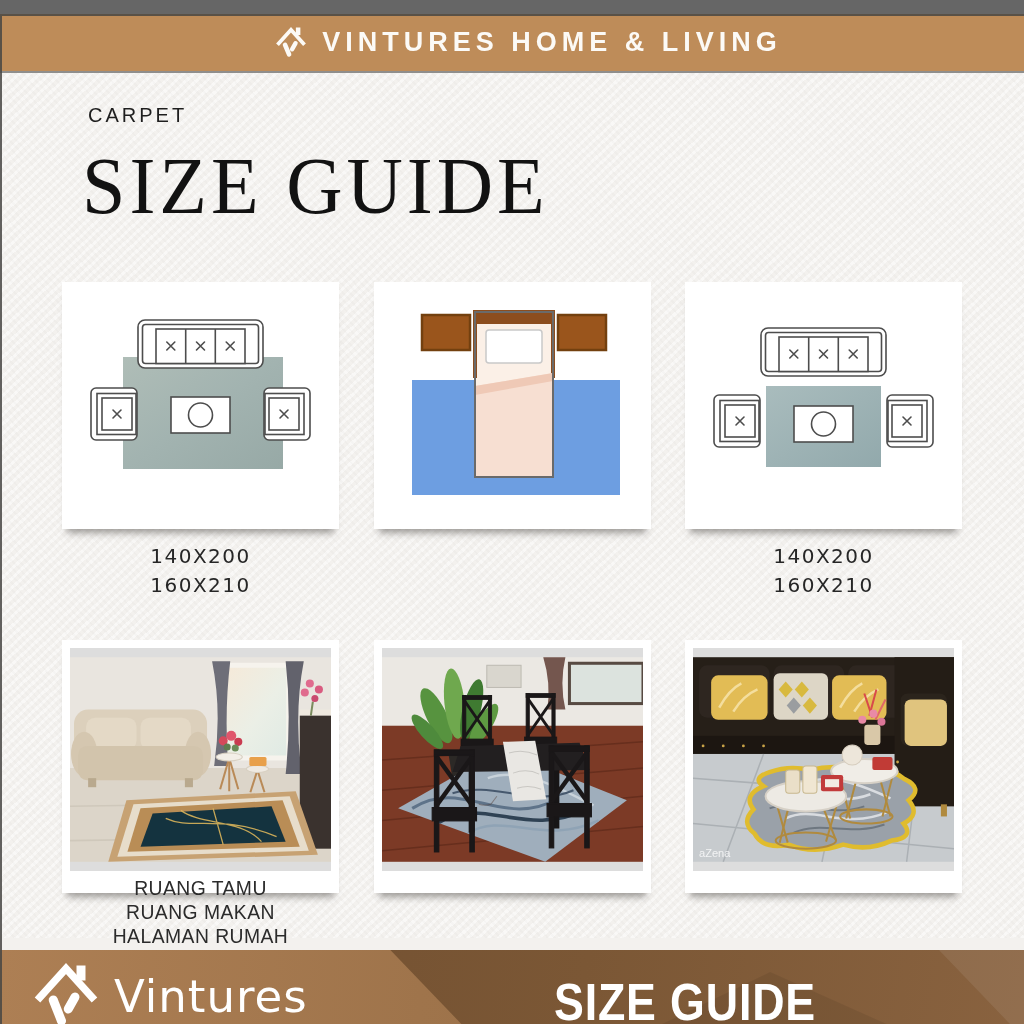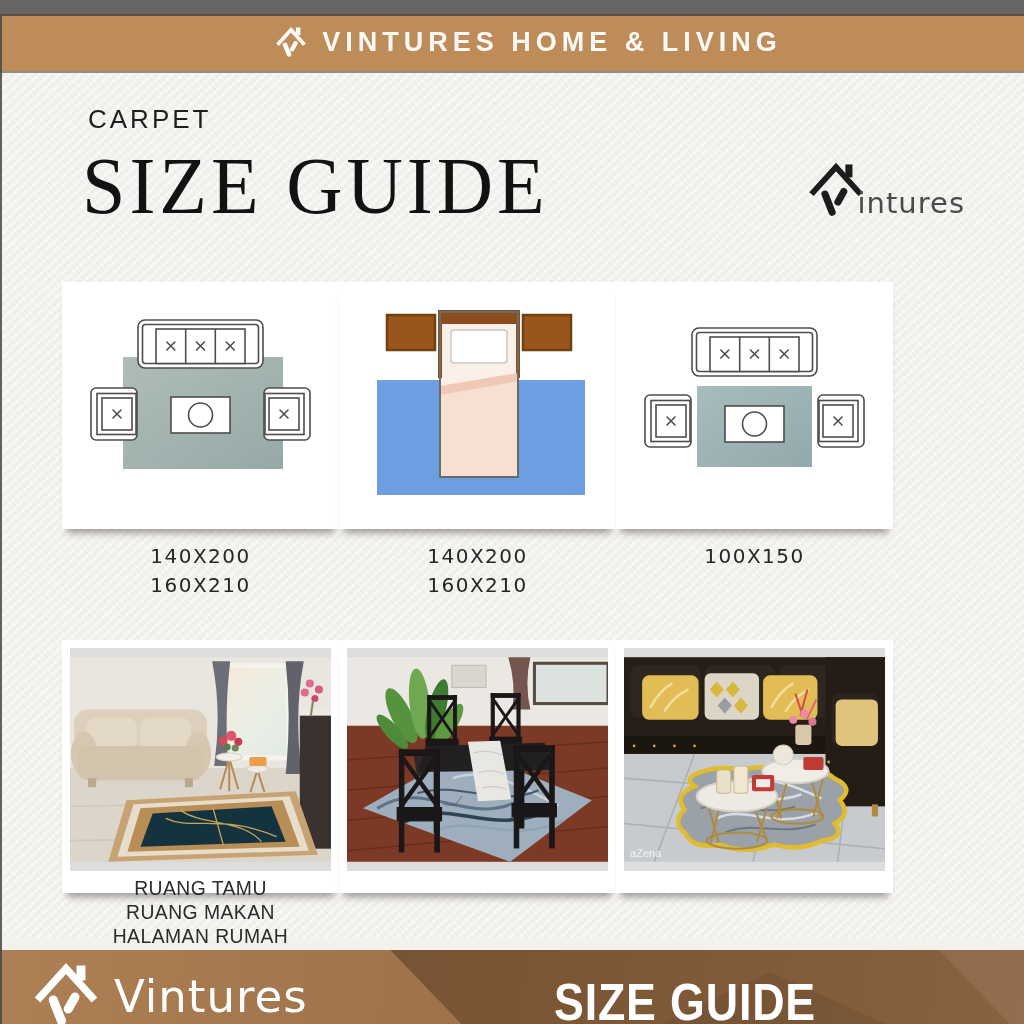--- a/index.html
+++ b/index.html
@@ -10,28 +10,28 @@
   .paper{position:absolute;left:0;top:57px;right:0;bottom:100px;
     background:
       repeating-linear-gradient(47deg, rgba(0,0,0,0.016) 0 2px, transparent 2px 5px),
       repeating-linear-gradient(-43deg, rgba(255,255,255,0.5) 0 3px, transparent 3px 7px),
       #F3F1EE;}
   
   .top-banner{position:absolute;left:0;top:0;width:100%;height:57px;background:#BE8C59;
     border-bottom:2px solid #8F8E8C;display:flex;align-items:center;justify-content:center;gap:13px;z-index:5;}
   .top-banner .brand{color:#FCFAF6;font-size:27px;font-weight:700;letter-spacing:5px;}
   
-  .category{position:absolute;left:88px;top:90px;font-size:26px;letter-spacing:3px;color:#1E1E1E;font-weight:500;}
+  .category{position:absolute;left:88px;top:90px;font-size:20px;letter-spacing:3px;color:#1E1E1E;font-weight:500;}
   .big-title{position:absolute;left:82px;top:125px;font-family:"Liberation Serif",serif;font-size:78px;
     letter-spacing:4px;color:#121212;transform:scaleY(1.04);transform-origin:left top;font-weight:400;}
   .corner-logo{position:absolute;right:90px;top:146px;display:flex;align-items:flex-end;}
   .corner-logo .suffix{color:#4A4A4A;font-family:"DejaVu Sans",sans-serif;font-size:29px;font-weight:400;
     letter-spacing:1px;margin-left:-9px;margin-bottom:2px;}
   
-  .row{position:absolute;left:62px;width:900px;display:flex;}
+  .row{position:absolute;left:62px;width:900px;display:flex;justify-content:space-between;}
   .diagram-row{top:268px;}
   .photo-row{top:626px;}
   .card{width:277px;background:#fff;box-shadow:0 9px 7px -5px rgba(110,108,104,.65);}
   .diagram-card{height:247px;}
   .photo-card{height:253px;box-sizing:border-box;padding:8px 8px 22px 8px;}
   .photo-card svg{display:block;width:261px;height:223px;background:#ddd;}
   .sizes-row{top:528px;text-align:center;}
   .size-cell{width:277px;font-size:20px;letter-spacing:1.5px;color:#262626;font-weight:500;line-height:29px;
     font-family:"DejaVu Sans",sans-serif;}
   .caption-row{top:862px;text-align:center;flex-direction:column;}
@@ -104,31 +104,20 @@
       </svg>
     </span>
     <span class="brand">VINTURES HOME &amp; LIVING</span>
   </div>
 
   <div class="paper"></div>
 
   <div class="category">CARPET</div>
   <div class="big-title">SIZE GUIDE</div>
 
-  <div class="corner-logo">
-    <span>
-      <svg width="62" height="58" viewBox="0 0 48 44" fill="none" stroke="#1C1C1C">
-        <polyline points="5,26 24,5 43,26" stroke-width="4.5"></polyline>
-        <line x1="34" y1="3" x2="34" y2="13" stroke-width="5.5"></line>
-        <line x1="15.5" y1="26" x2="21" y2="40" stroke-width="5.5" stroke-linecap="round"></line>
-        <line x1="30" y1="24" x2="25.5" y2="32" stroke-width="5.5" stroke-linecap="round"></line>
-      </svg>
-    </span>
-    <span class="suffix">intures</span>
-  </div>
 
   <div class="row diagram-row">
 
     <div class="card diagram-card">
       <svg viewBox="0 0 277 247">
         <rect x="61" y="75" width="160" height="112" fill="url(#rugGrad1)"></rect>
         <g stroke="#4d4d4d" stroke-width="1.6" fill="none">
           <use href="#g-sofa" transform="translate(75,37)"></use>
           <use href="#g-chair" transform="translate(28,105)"></use>
           <use href="#g-chair" transform="translate(249,105) scale(-1,1)"></use>
@@ -166,23 +155,20 @@
   </div>
 
   <div class="row sizes-row">
     <div class="size-cell">
       <div>140X200</div>
       <div>160X210</div>
     </div>
     <div class="size-cell">
       <div>140X200</div>
       <div>160X210</div>
-    </div>
-    <div class="size-cell">
-      <div>100X150</div>
     </div>
   </div>
 
   <div class="row photo-row">
 
     <div class="card photo-card">
       <svg viewBox="0 0 259 203">
         <rect width="259" height="110" fill="#E9E5DF"></rect>
         <rect y="110" width="259" height="93" fill="#DCD5C9"></rect>
         <line y1="148" x2="259" y2="144" stroke="#CFC8BB" stroke-width="1.5"></line>

